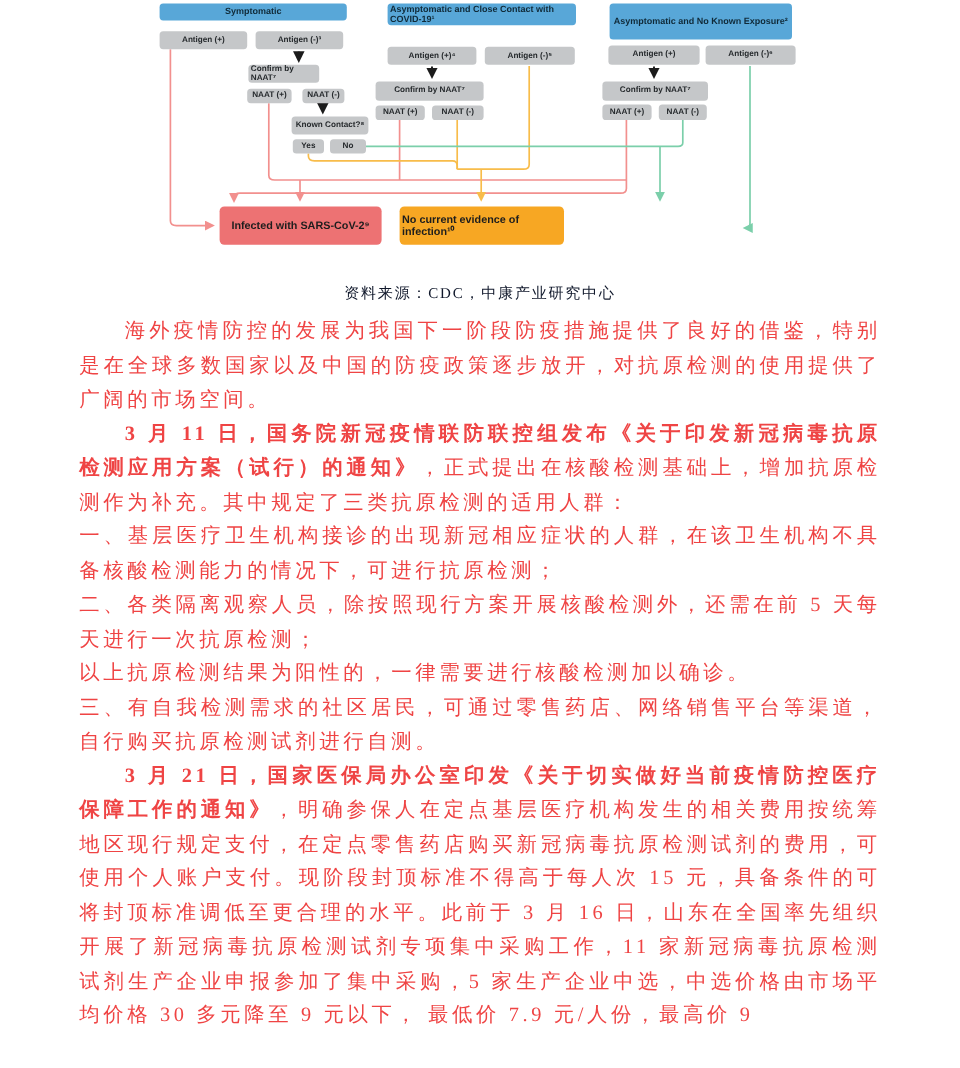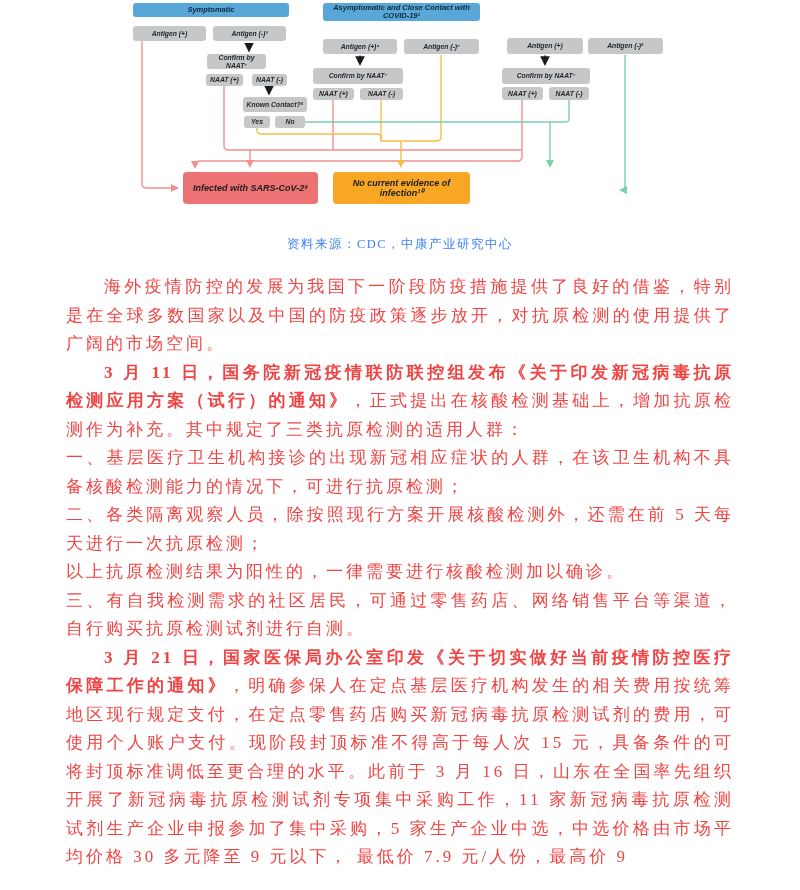--- a/index.html
+++ b/index.html
@@ -4,35 +4,35 @@
 <style>
   html,body { margin:0; padding:0; }
   body {
     width:800px; height:890px; background:#ffffff; position:relative;
     overflow:hidden; font-family:"Liberation Serif", serif;
   }
   
   .figure { position:absolute; left:0; top:0; width:800px; height:218px; }
   .fc-node {
     position:absolute; box-sizing:border-box; display:flex; align-items:center;
-    justify-content:center; text-align:center; font-family:"Liberation Sans", sans-serif;
-    font-weight:bold; border-radius:3px; line-height:1.12; padding:4px 2px;font-style:italic;
+    justify-content:center; text-align:left; font-family:"Liberation Sans", sans-serif;
+    font-weight:bold; border-radius:3px; line-height:1.12; padding:4px 2px;
   }
   .fc-header { background:#58a7d8; color:#102a38; font-size:7.5px; }
   .fc-gray   { background:#c5c7c9; color:#25292c; font-size:6.8px; }
   .fc-result { font-size:9px; border-radius:4px; color:#1d1d1d; }
   .fc-red    { background:#ed7273; }
   .fc-orange { background:#f7a723; }
   .fc-green  { background:#63bf8c; }
   .connectors { position:absolute; left:0; top:0; }
   
   .article { position:absolute; left:66px; top:236px; width:668px; }
   .source-note {
-    text-align:center; font-size:12.5px; color:#3b82f6;
-    letter-spacing:1.5px; margin:0 0 20px 0;
+    text-align:center; font-size:12.5px; color:#0f172a;
+    letter-spacing:1.5px; margin:0 0 9px 0;
   }
   .headline {
     text-align:center; font-size:21px; font-weight:bold; color:#17857c;
     letter-spacing:2.5px; margin:0 0 14px 0; line-height:1.3;
   }
   .body-text p {
     margin:0; font-size:17px; line-height:28.5px; letter-spacing:3px;
     text-align:justify; color:#ef4444;
   }
   .indent { text-indent:38px; }
@@ -98,20 +98,21 @@
   <div class="fc-node fc-gray" style="left:244px;top:116px;width:26px;height:12px">Yes</div>
   <div class="fc-node fc-gray" style="left:275px;top:116px;width:30px;height:12px">No</div>
 
   <div class="fc-node fc-header" style="left:323px;top:3px;width:157px;height:18px">Asymptomatic and Close Contact with COVID-19¹</div>
   <div class="fc-node fc-gray" style="left:323px;top:39px;width:74px;height:15px">Antigen (+)⁴</div>
   <div class="fc-node fc-gray" style="left:404px;top:39px;width:75px;height:15px">Antigen (-)⁵</div>
   <div class="fc-node fc-gray" style="left:313px;top:68px;width:90px;height:16px">Confirm by NAAT⁷</div>
   <div class="fc-node fc-gray" style="left:313px;top:88px;width:41px;height:12px">NAAT (+)</div>
   <div class="fc-node fc-gray" style="left:360px;top:88px;width:43px;height:12px">NAAT (-)</div>
 
+  <div class="fc-node fc-header" style="left:508px;top:3px;width:152px;height:30px">Asymptomatic and No Known Exposure²</div>
   <div class="fc-node fc-gray" style="left:507px;top:38px;width:76px;height:16px">Antigen (+)</div>
   <div class="fc-node fc-gray" style="left:588px;top:38px;width:75px;height:16px">Antigen (-)⁶</div>
   <div class="fc-node fc-gray" style="left:502px;top:68px;width:88px;height:16px">Confirm by NAAT⁷</div>
   <div class="fc-node fc-gray" style="left:502px;top:87px;width:41px;height:13px">NAAT (+)</div>
   <div class="fc-node fc-gray" style="left:549px;top:87px;width:40px;height:13px">NAAT (-)</div>
 
   <div class="fc-node fc-result fc-red" style="left:183px;top:172px;width:135px;height:32px">Infected with SARS-CoV-2⁹</div>
   <div class="fc-node fc-result fc-orange" style="left:333px;top:172px;width:137px;height:32px">No current evidence of infection¹⁰</div>
 </div>
 

